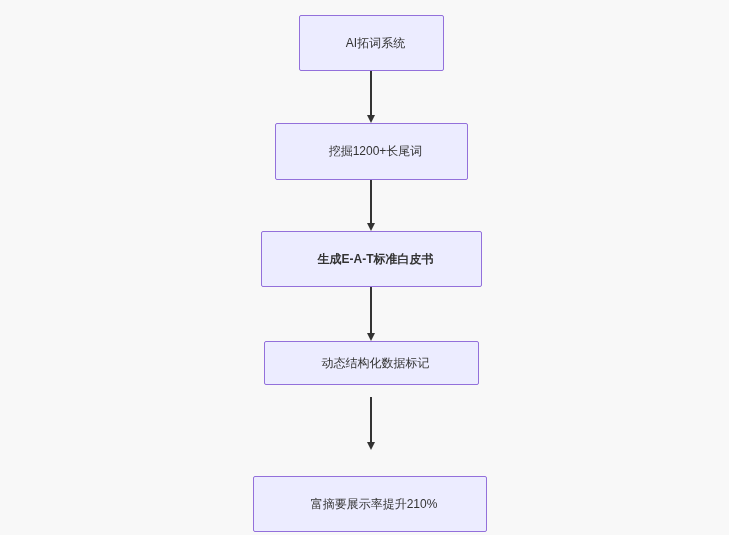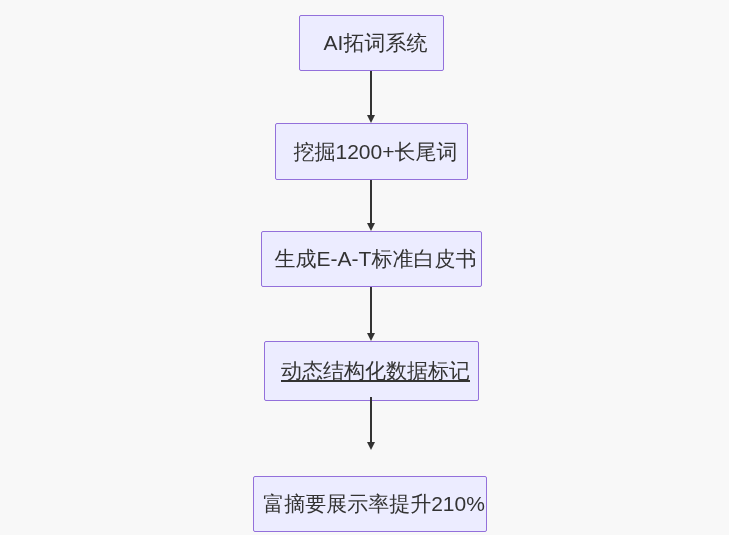--- a/index.html
+++ b/index.html
@@ -22,30 +22,30 @@
   .node {
     position: absolute;
     box-sizing: border-box;
     background: #ececff;
     border: 1.5px solid #9370db;
     border-radius: 2px;
     display: flex;
     align-items: center;
     justify-content: center;
     color: #333333;
-    font-size: 21px;
+    font-size: 12px;
     line-height: 1.2;
     text-align: center;
     white-space: nowrap;
     padding-left: 8px;
   }
   #n1 { left: 299px; top: 15px;  width: 145px; height: 56px; }
   #n2 { left: 275px; top: 123px; width: 193px; height: 57px; }
-  #n3 { left: 261px; top: 231px; width: 221px; height: 56px; }
-  #n4 { left: 264px; top: 341px; width: 215px; height: 60px; text-decoration: underline; }
+  #n3 { left: 261px; top: 231px; width: 221px; height: 56px; font-weight: bold; }
+  #n4 { left: 264px; top: 341px; width: 215px; height: 44px; }
   #n5 { left: 253px; top: 476px; width: 234px; height: 56px; }
 
   .arrow {
     position: absolute;
     left: 370px;
     width: 2px;
     background: #333333;
   }
   #a1 { top: 71px;  height: 44px; }
   #a2 { top: 180px; height: 43px; }

